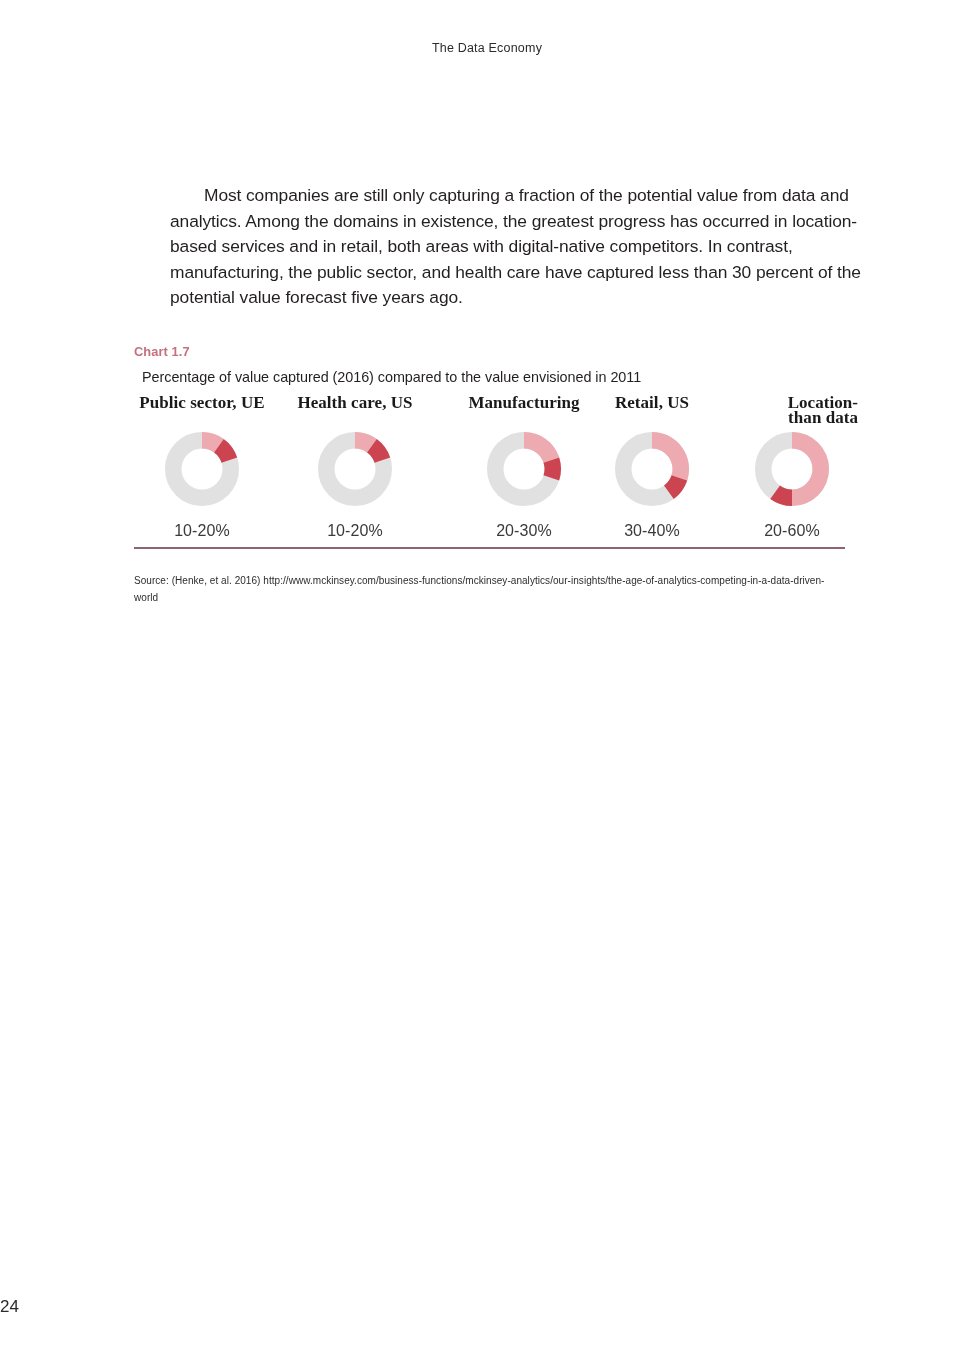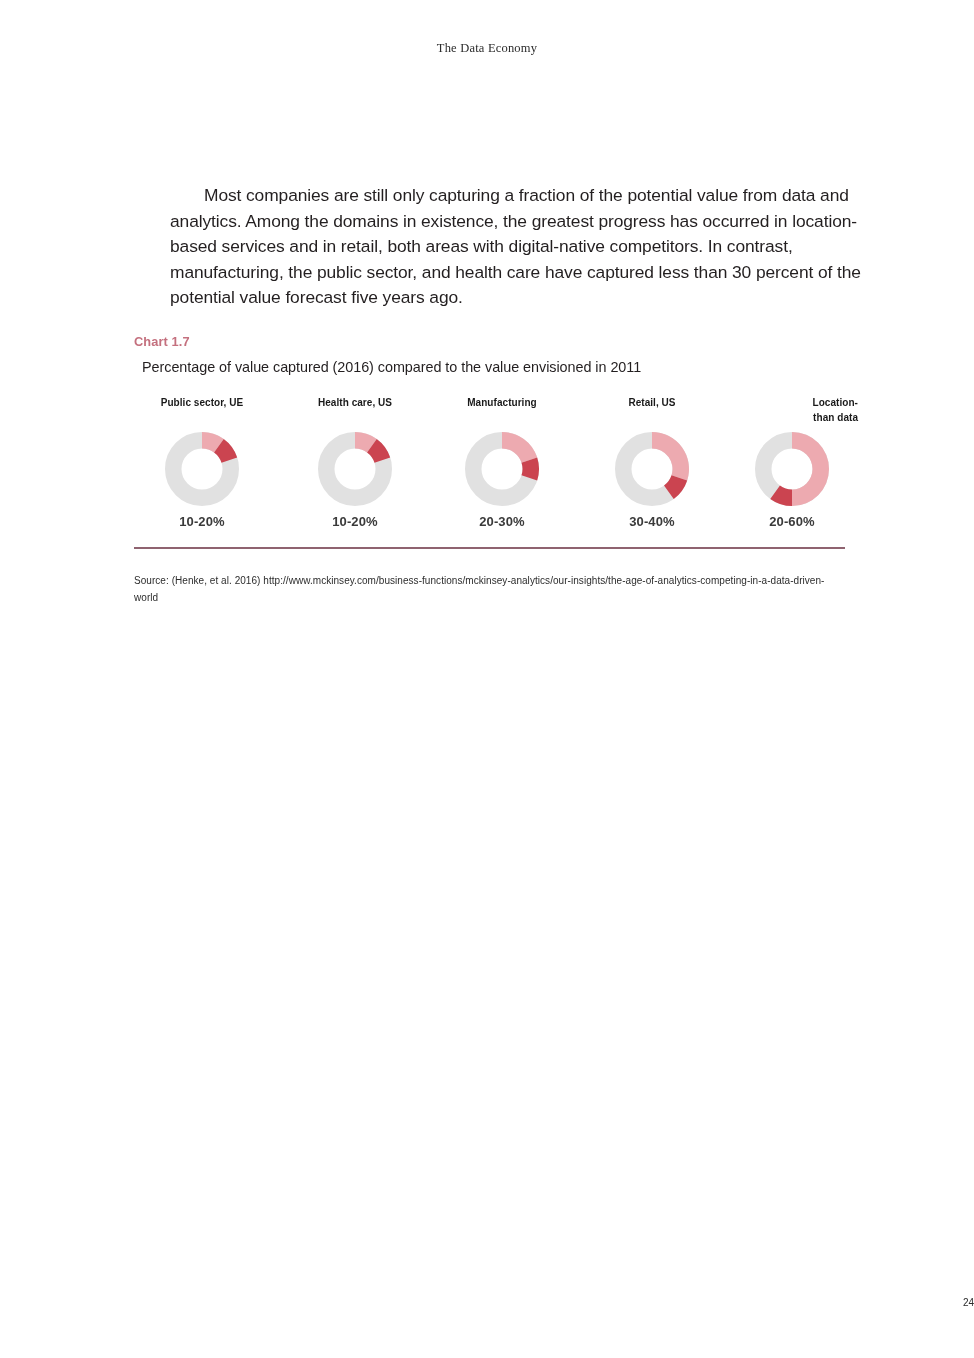--- a/index.html
+++ b/index.html
@@ -26,21 +26,20 @@
   
   .running-head {
     position: absolute;
     left: 0;
     top: 41px;
     width: 974px;
     text-align: center;
     font-size: 12.5px;
     letter-spacing: 0.2px;
     color: #2b2b2b;
-    font-family: Liberation Serif, serif;
   }
 
   
   .body-copy {
     position: absolute;
     left: 134px;
     top: 166px;
     width: 712px;
     font-size: 17.4px;
     line-height: 25.5px;
@@ -48,21 +47,21 @@
     text-indent: 34px;
     letter-spacing: -0.1px;
     text-align: left;
     margin-left: 36px;
   }
 
   
   .chart-block {
     position: absolute;
     left: 134px;
-    top: 334px;
+    top: 344px;
     width: 712px;
   }
   .chart-number {
     font-size: 12.8px;
     font-weight: bold;
     color: #c4707e;
     letter-spacing: 0.1px;
     margin: 0 0 10px 0;
   }
   .chart-subtitle {
@@ -80,48 +79,48 @@
     width: 714px;
     height: 145px;
   }
   .donut-cell {
     position: absolute;
     top: 0;
     width: 132px;
     text-align: center;
   }
   .donut-cell-label {
-    font-size: 10px;
+    font-size: 17px;
     font-weight: bold;
     color: #1a1a1a;
     line-height: 14.5px;
     letter-spacing: 0.05px;
     height: 30px;
+    font-family: Liberation Serif, serif;
   }
   .donut-holder {
     position: relative;
     width: 80px;
     height: 80px;
     margin: 3px auto 0 auto;
   }
   .donut-holder svg {
     display: block;
   }
   .donut-value {
-    margin-top: 5px;
-    font-size: 13px;
+    margin-top: 13px;
+    font-size: 16px;
     color: #3a3a3a;
     letter-spacing: 0.1px;
-    font-weight: bold;
   }
 
   
   .cell-0 { left: 2px; }
   .cell-1 { left: 155px; }
-  .cell-2 { left: 302px; }
+  .cell-2 { left: 324px; }
   .cell-3 { left: 452px; }
   .cell-4 { left: 592px; }
 
   
   .donut-cell.tall .donut-cell-label { height: 30px; text-align: right; }
 
   
   .chart-rule {
     position: absolute;
     left: 134px;
@@ -142,22 +141,22 @@
     color: #2d2d2d;
     letter-spacing: 0.05px;
   }
 
   
   .folio {
     position: absolute;
     left: 0;
     top: 1297px;
     width: 974px;
-    text-align: right;
-    font-size: 10px;
+    text-align: left;
+    font-size: 17px;
     color: #2b2b2b;
   }
 </style>
 </head>
 <body>
 
 <div class="page">
 
   <div class="running-head">The Data Economy</div>
 

